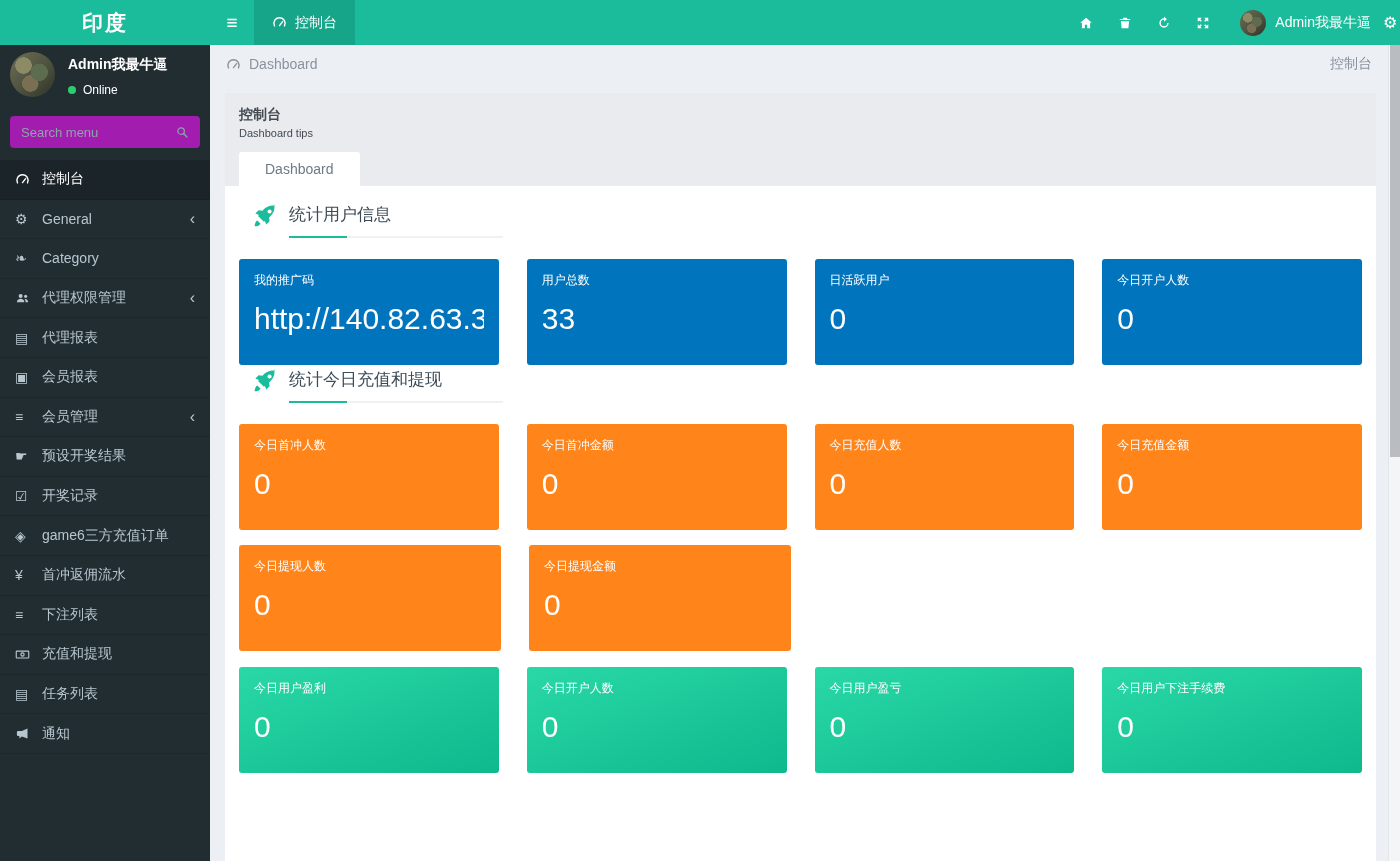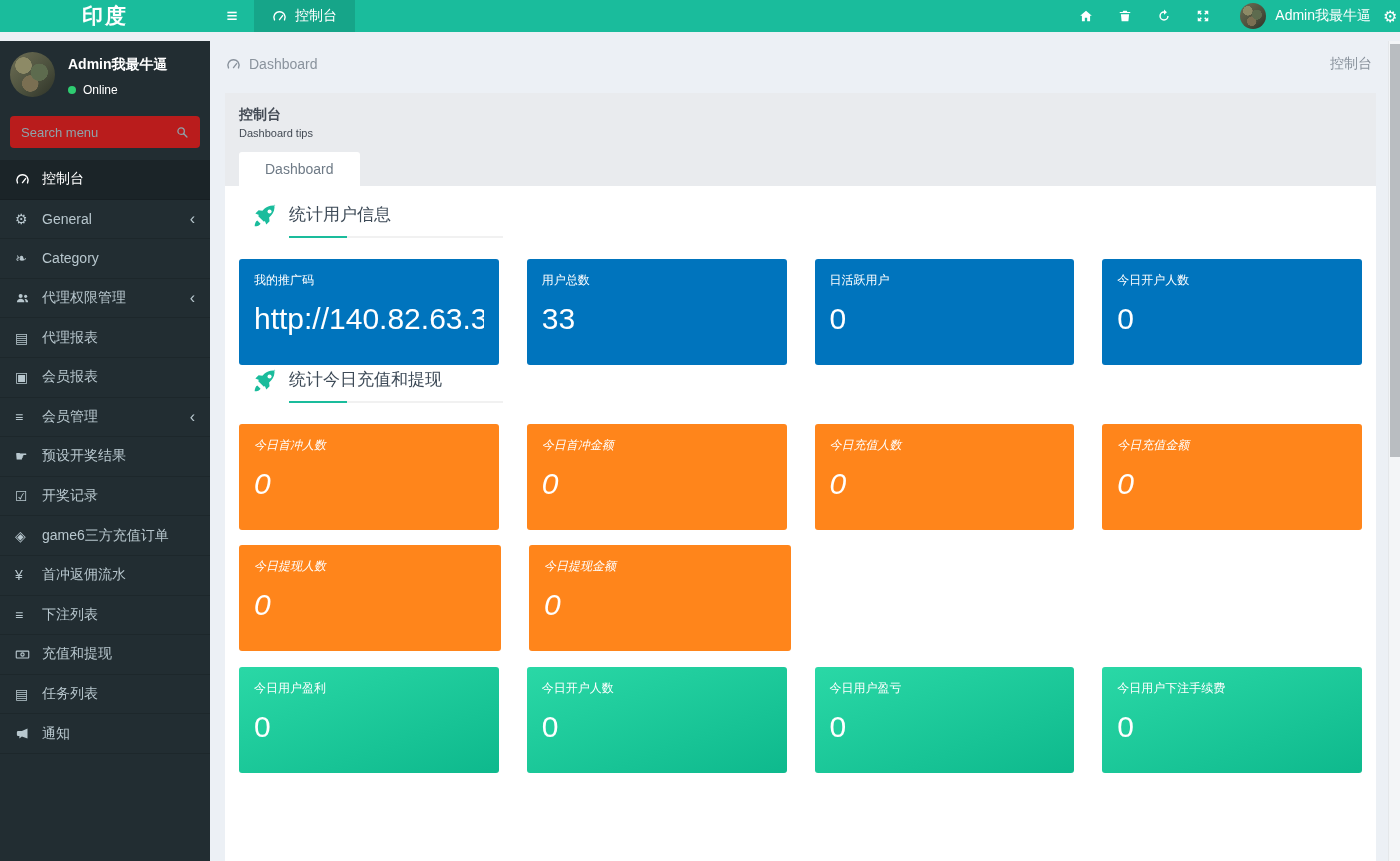--- a/index.html
+++ b/index.html
@@ -6,21 +6,21 @@
   html,body { width:1400px; height:861px; }
   body {
     position: relative; overflow: hidden;
     font-family: "Liberation Sans", "DejaVu Sans", sans-serif;
     background: #ecf0f5; color:#333;
   }
   svg { display:block; }
 
   
   .navbar {
-    position:absolute; top:0; left:0; width:1400px; height:32px;
+    position:absolute; top:0; left:0; width:1400px; height:45px;
     background:#1abc9c; display:flex; align-items:stretch; z-index:20; overflow:hidden;
   }
   .brand {
     width:210px; display:flex; align-items:center; justify-content:center;
     color:#fff; font-size:21px; font-weight:bold; letter-spacing:2px;
   }
   .hamburger {
     width:44px; display:flex; align-items:center; justify-content:center;
     color:#fff; font-size:19px; cursor:pointer;
   }
@@ -53,21 +53,21 @@
     background:#222d32;
   }
   .user-panel { display:flex; gap:13px; padding:11px 10px 10px; }
   .user-avatar { width:45px; height:45px; flex:none; }
   .user-info { padding-top:4px; }
   .user-name { color:#fff; font-size:14px; font-weight:bold; margin-bottom:9px; }
   .user-status { display:flex; align-items:center; gap:7px; color:#fff; font-size:12px;text-align:center; }
   .status-dot { width:8px; height:8px; border-radius:50%; background:#2ecc71; }
 
   .sidebar-search {
-    margin:9px 10px 12px; height:32px; background:#b91c1c; border-radius:4px;
+    margin:9px 10px 12px; height:32px; background:#a21caf; border-radius:4px;
     display:flex; align-items:center; padding:0 11px;
   }
   .sidebar-search input {
     flex:1; min-width:0; background:transparent; border:0; outline:0;
     color:#ccc; font-size:13px; font-family:inherit;
   }
   .sidebar-search input::placeholder { color:#8fa3ab; }
   .sidebar-search svg { width:14px; height:14px; color:#8fa3ab; flex:none; }
 
   .menu { list-style:none; }
@@ -116,21 +116,21 @@
 
   .cards-row { display:flex; gap:28px; }
   .mb18 { margin-bottom:0; } .mb15 { margin-bottom:15px; } .mb16 { margin-bottom:16px; }
   .card {
     width:262px; height:106px; border-radius:3px; padding:13px 15px;
     color:#fff; overflow:hidden; cursor:default;
   }
   .card-label { font-size:12px; }
   .card-value { font-size:30px; line-height:1.15; margin-top:13px; white-space:nowrap; overflow:hidden; }
   .card.blue  { background:#0074bd; }
-  .card.orange{ background:#ff851b;font-style:italic; }
+  .card.orange{ background:#ff851b; }
   .card.green { background:linear-gradient(160deg,#2ad8a6 0%,#0eb98d 100%); }
 
   
   .scrollbar {
     position:absolute; top:41px; right:0; width:12px; height:820px;
     background:#f3f5f7; border-left:1px solid #e4e7ea;
   }
   .scroll-thumb { position:absolute; top:3px; left:1px; width:10px; height:413px; background:#b9bdc1; }
 </style>
 </head>

